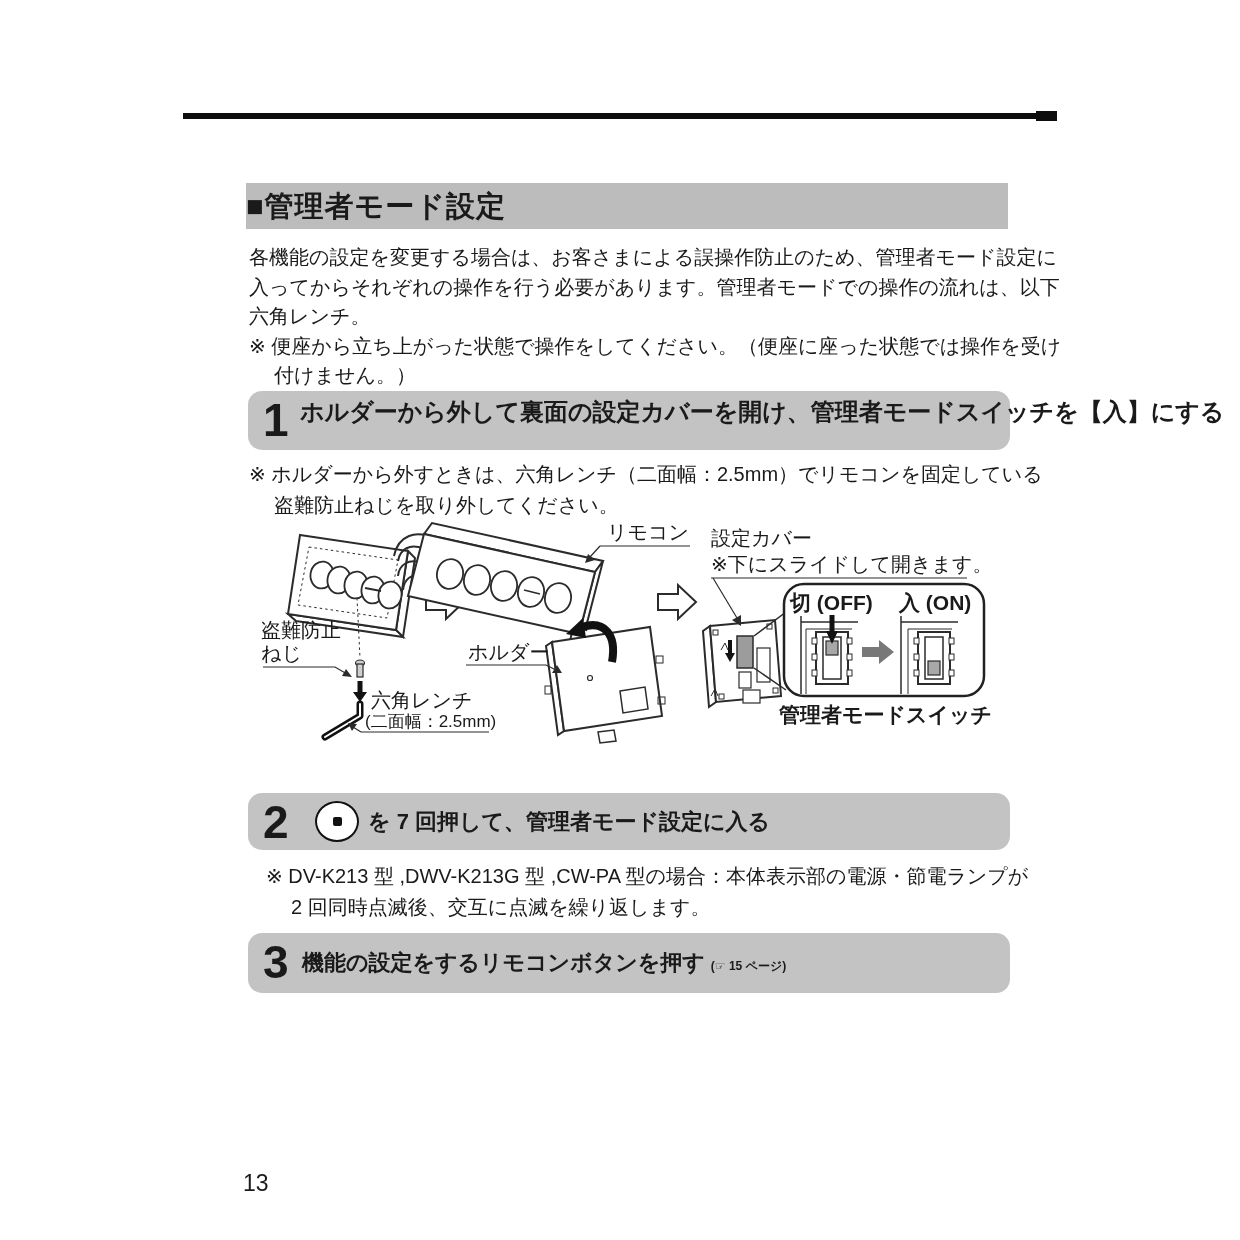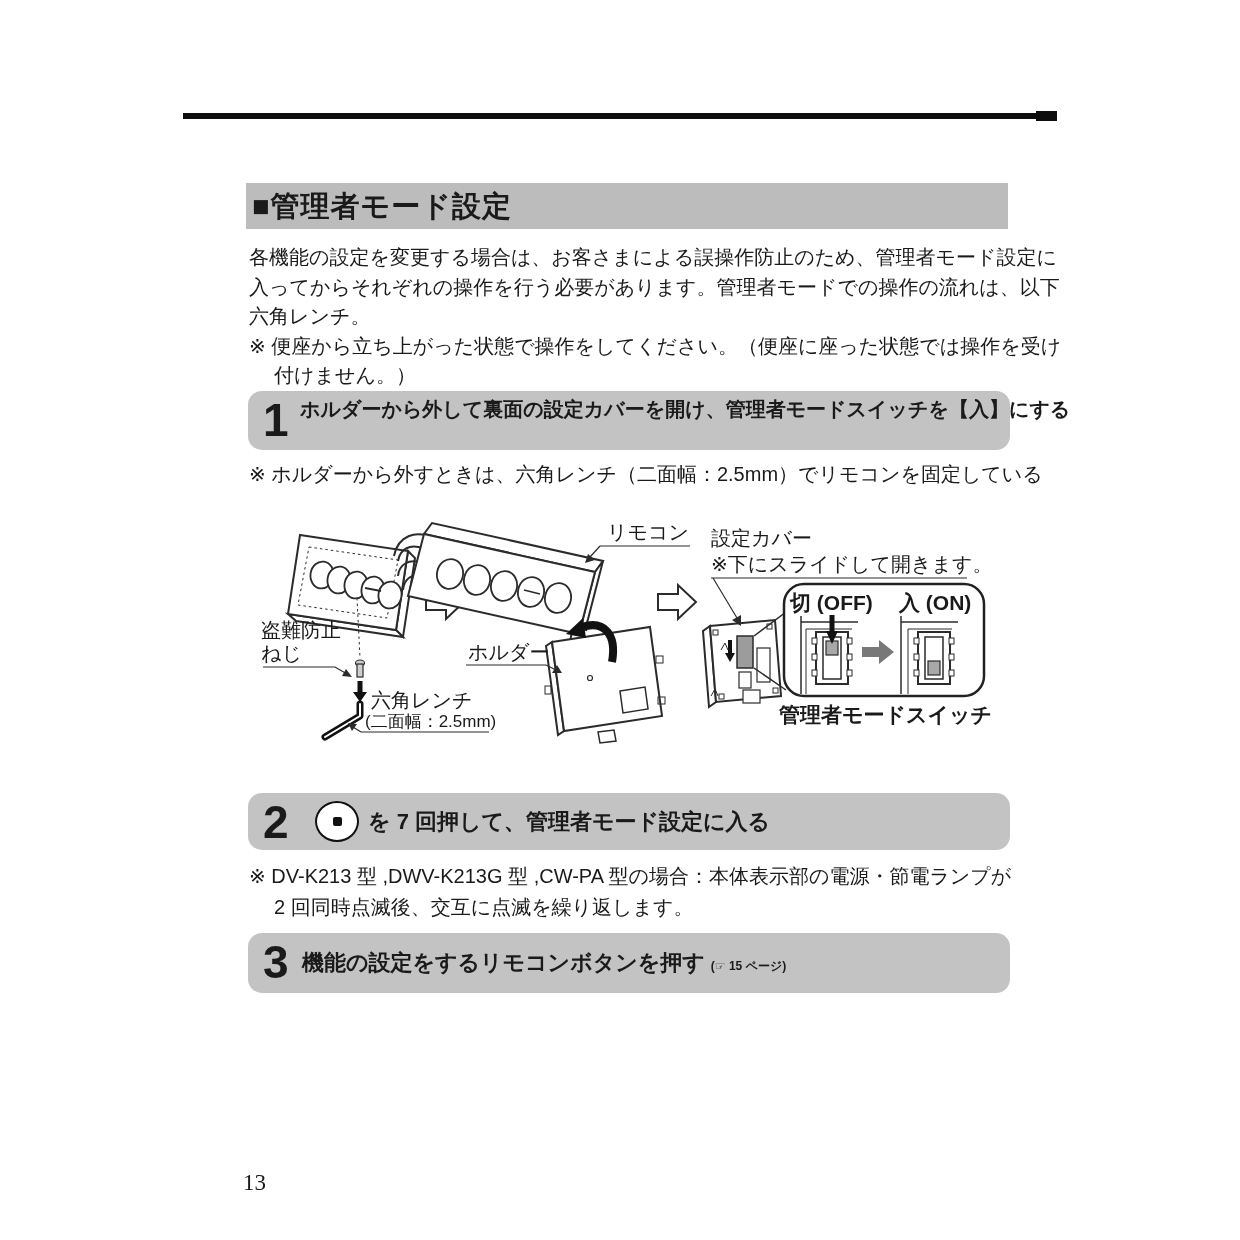--- a/index.html
+++ b/index.html
@@ -7,42 +7,42 @@
     position:relative;width:1240px;height:1240px;background:#ffffff;overflow:hidden;
     font-family:"Liberation Sans","DejaVu Sans",sans-serif;color:#1a1a1a;
   }
   .abs{position:absolute;}
   .nowrap{white-space:nowrap;}
   
   .top-rule{left:183px;top:113px;width:860px;height:6px;background:#0d0d0d;}
   .top-rule-cap{left:1036px;top:111px;width:21px;height:10px;background:#0d0d0d;}
   
   .title-bar{left:246px;top:183px;width:762px;height:46px;background:#bcbcbc;}
-  .title-bar span{display:block;padding-left:6px;font-size:29px;font-weight:bold;line-height:47px;letter-spacing:1px;}
+  .title-bar span{display:block;font-size:29px;font-weight:bold;line-height:47px;letter-spacing:1px;}
   
   .bodytext{font-size:20px;line-height:29.5px;}
   .intro{left:249px;top:243px;width:770px;}
   .indent{padding-left:25px;}
   .note2{left:249px;top:459px;width:770px;line-height:31px;}
-  .note3{left:249px;top:861px;width:770px;line-height:31px;}
+  .note3{left:266px;top:861px;width:770px;line-height:31px;}
   
   .step-bar{left:248px;width:762px;background:#c3c3c3;border-radius:14px;}
   .bar1{top:391px;height:59px;}
   .bar2{top:793px;height:57px;}
   .bar3{top:933px;height:60px;}
   .step-num{position:absolute;left:15px;top:0;font-size:46px;font-weight:bold;line-height:58px;letter-spacing:-2px;}
-  .s1-title{position:absolute;left:52px;top:5px;font-size:20px;font-weight:bold;}
+  .s1-title{position:absolute;left:52px;top:5px;font-size:24px;font-weight:bold;}
   .s1-sub{position:absolute;left:64px;top:31px;font-size:17px;font-weight:bold;}
   .s2-title{position:absolute;left:120px;top:14px;font-size:22px;font-weight:bold;}
   .s3-title{position:absolute;left:54px;top:15px;font-size:22px;font-weight:bold;}
   .s3-ref{font-size:12px;font-weight:bold;}
   .btn-icon{position:absolute;left:67px;top:8px;width:40px;height:37px;background:#fff;border:2.5px solid #111;border-radius:50%;}
   .btn-icon i{position:absolute;left:50%;top:50%;width:9px;height:9px;margin:-4.5px 0 0 -4.5px;background:#111;border-radius:2px;}
   
-  .page-num{left:243px;top:1170px;font-size:23px;font-family:Liberation Serif, serif;}
+  .page-num{left:243px;top:1170px;font-size:23px;}
   
   svg text{font-family:"Liberation Sans","DejaVu Sans",sans-serif;fill:#1a1a1a;font-size:20px;}
   svg text.sm{font-size:17px;}
   svg text.bold{font-weight:bold;font-size:21px;}
 </style>
 </head>
 <body>
 
 <div id="page">
 
@@ -61,20 +61,21 @@
     <div class="nowrap indent">付けません。）</div>
   </div>
 
   <div class="abs step-bar bar1">
     <div class="step-num">1</div>
     <div class="s1-title nowrap">ホルダーから外して裏面の設定カバーを開け、管理者モードスイッチを【入】にする</div>
   </div>
 
   <div class="abs note2 bodytext">
     <div class="nowrap">※ ホルダーから外すときは、六角レンチ（二面幅：2.5mm）でリモコンを固定している</div>
+    <div class="nowrap indent">盗難防止ねじを取り外してください。</div>
   </div>
 
   <svg class="abs" style="left:0;top:0;" width="1240" height="1240" viewBox="0 0 1240 1240">
     <g stroke="#2b2b2b" stroke-width="2" fill="none">
 
       <g>
         <polygon points="408,551 415,558 403,637 396,630" fill="#fff"></polygon>
         <polygon points="288,614 296,621 403,637 396,630" fill="#fff"></polygon>
         <polygon points="300,535 408,551 396,630 288,614" fill="#fff"></polygon>
         <polygon points="309,547 398,560 387,618 298,605" stroke-width="1" stroke-dasharray="2.5,3"></polygon>

